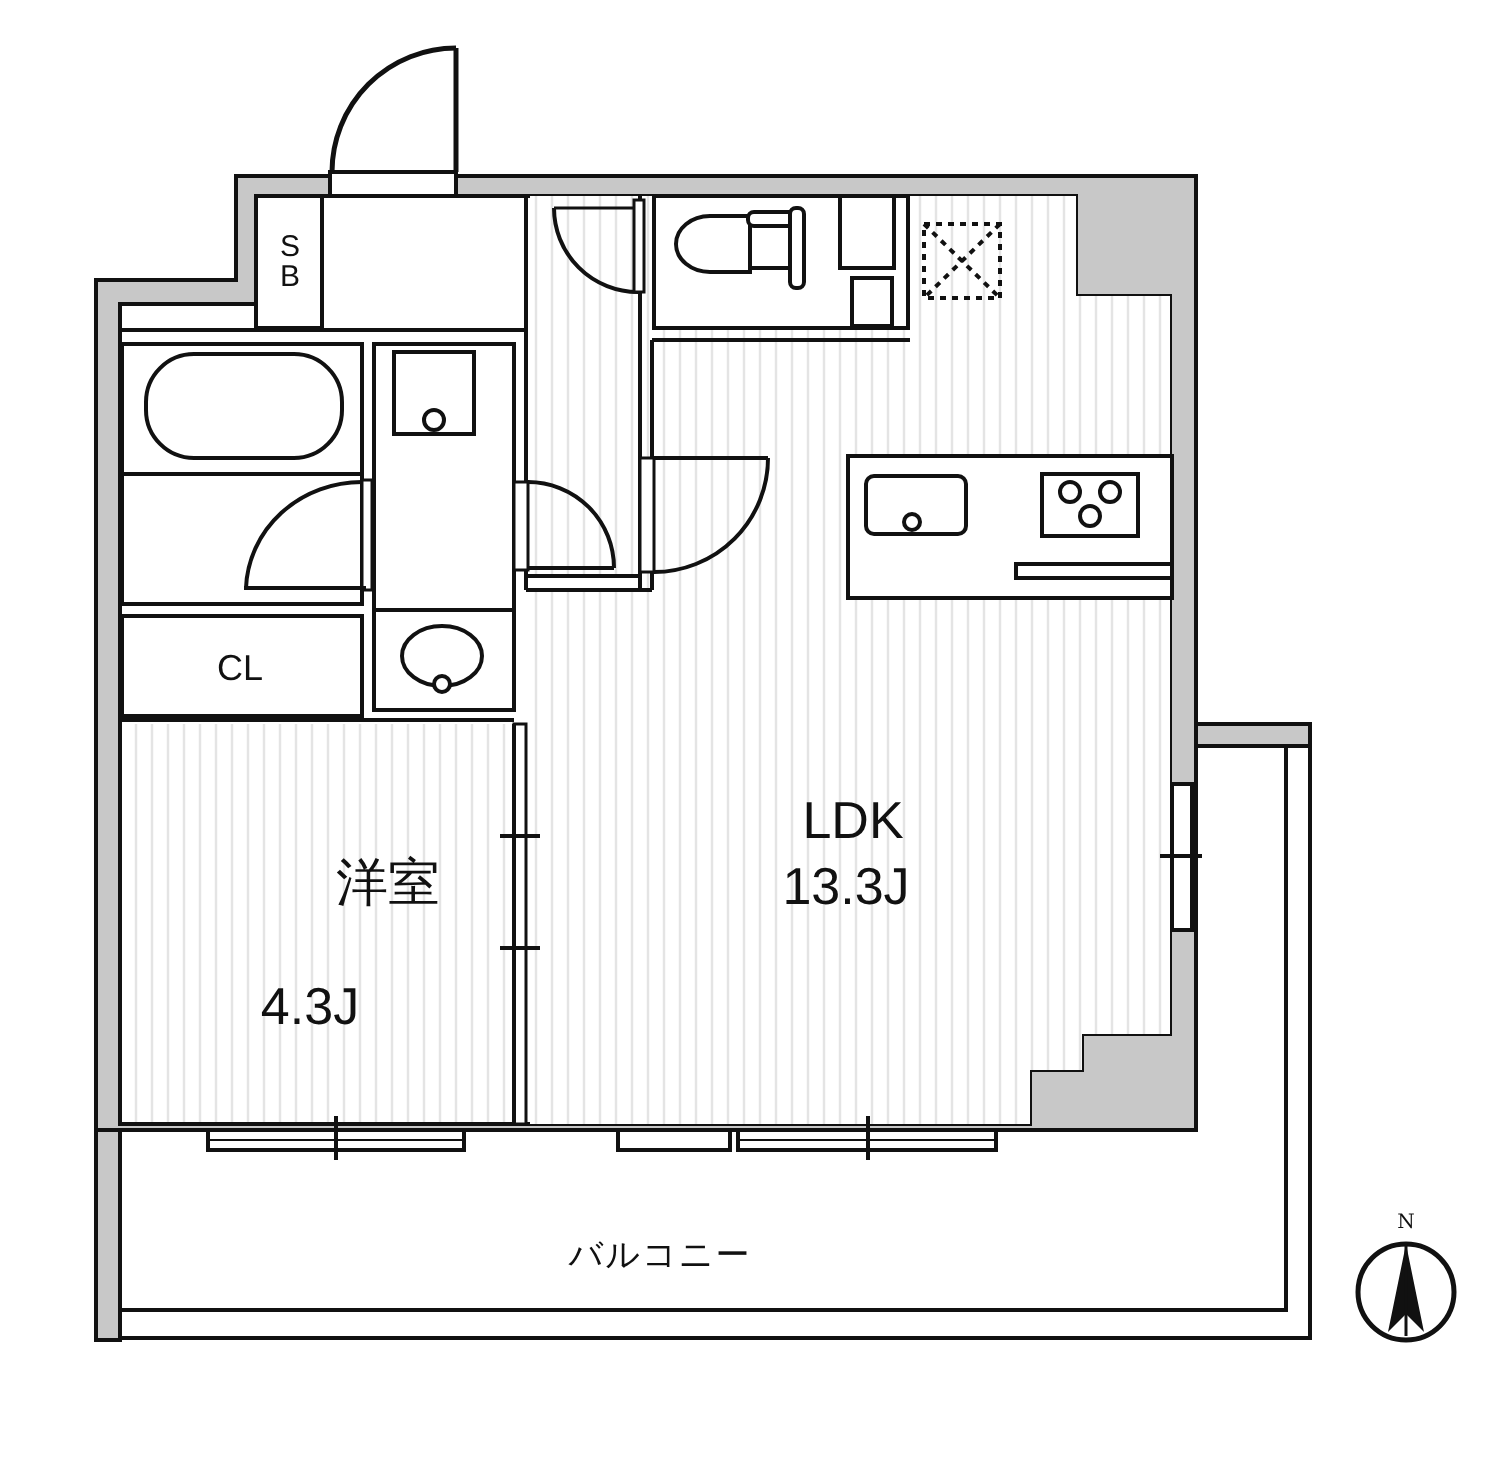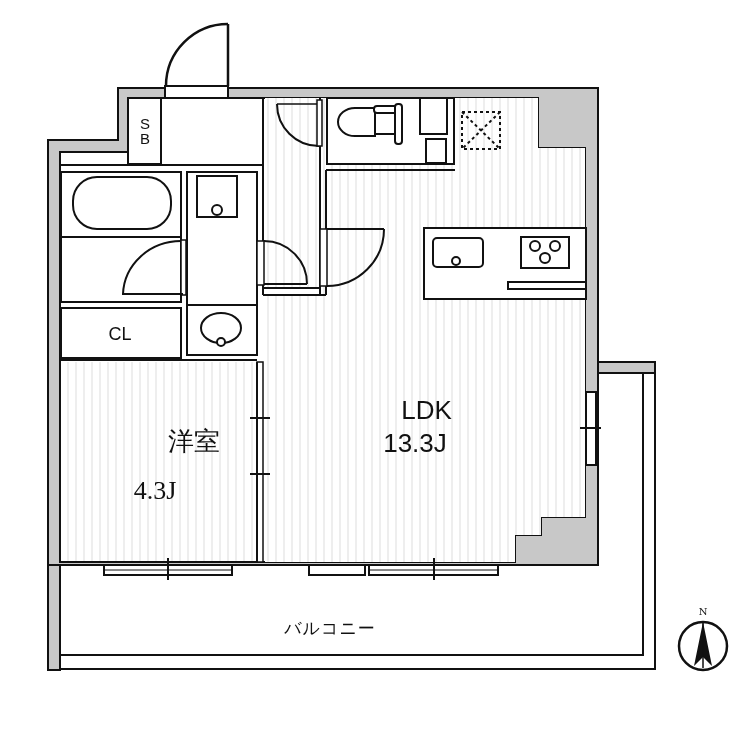--- a/index.html
+++ b/index.html
@@ -160,17 +160,17 @@
     <line x1="703" y1="622" x2="703" y2="668" stroke="#111" stroke-width="1.5"></line>
   </g>
 </svg>
 
 <div class="lbl sb" style="left:137px; top:116px; width:16px;">
   <div>S</div>
   <div>B</div>
 </div>
 <div class="lbl small" style="left:92px; top:325px; width:56px;">CL</div>
 <div class="lbl room-name" style="left:100px; top:428px; width:110px;margin-left:39px;">洋室</div>
-<div class="lbl room-size" style="left:100px; top:477px; width:110px;font-family:Liberation Serif, serif;">4.3J</div>
+<div class="lbl room-size" style="left:100px; top:490px; width:110px;">4.3J</div>
 <div class="lbl room-name" style="left:355px; top:397px; width:143px;">LDK</div>
-<div class="lbl room-size" style="left:355px; top:430px; width:120px;">13.3J</div>
+<div class="lbl room-size" style="left:355px; top:430px; width:136px;">13.3J</div>
 <div class="lbl balcony" style="left:270px; top:604px; width:120px;">バルコニー</div>
 <div class="lbl north" style="left:696px; top:607px; width:14px;">N</div>
 
 </body></html>

